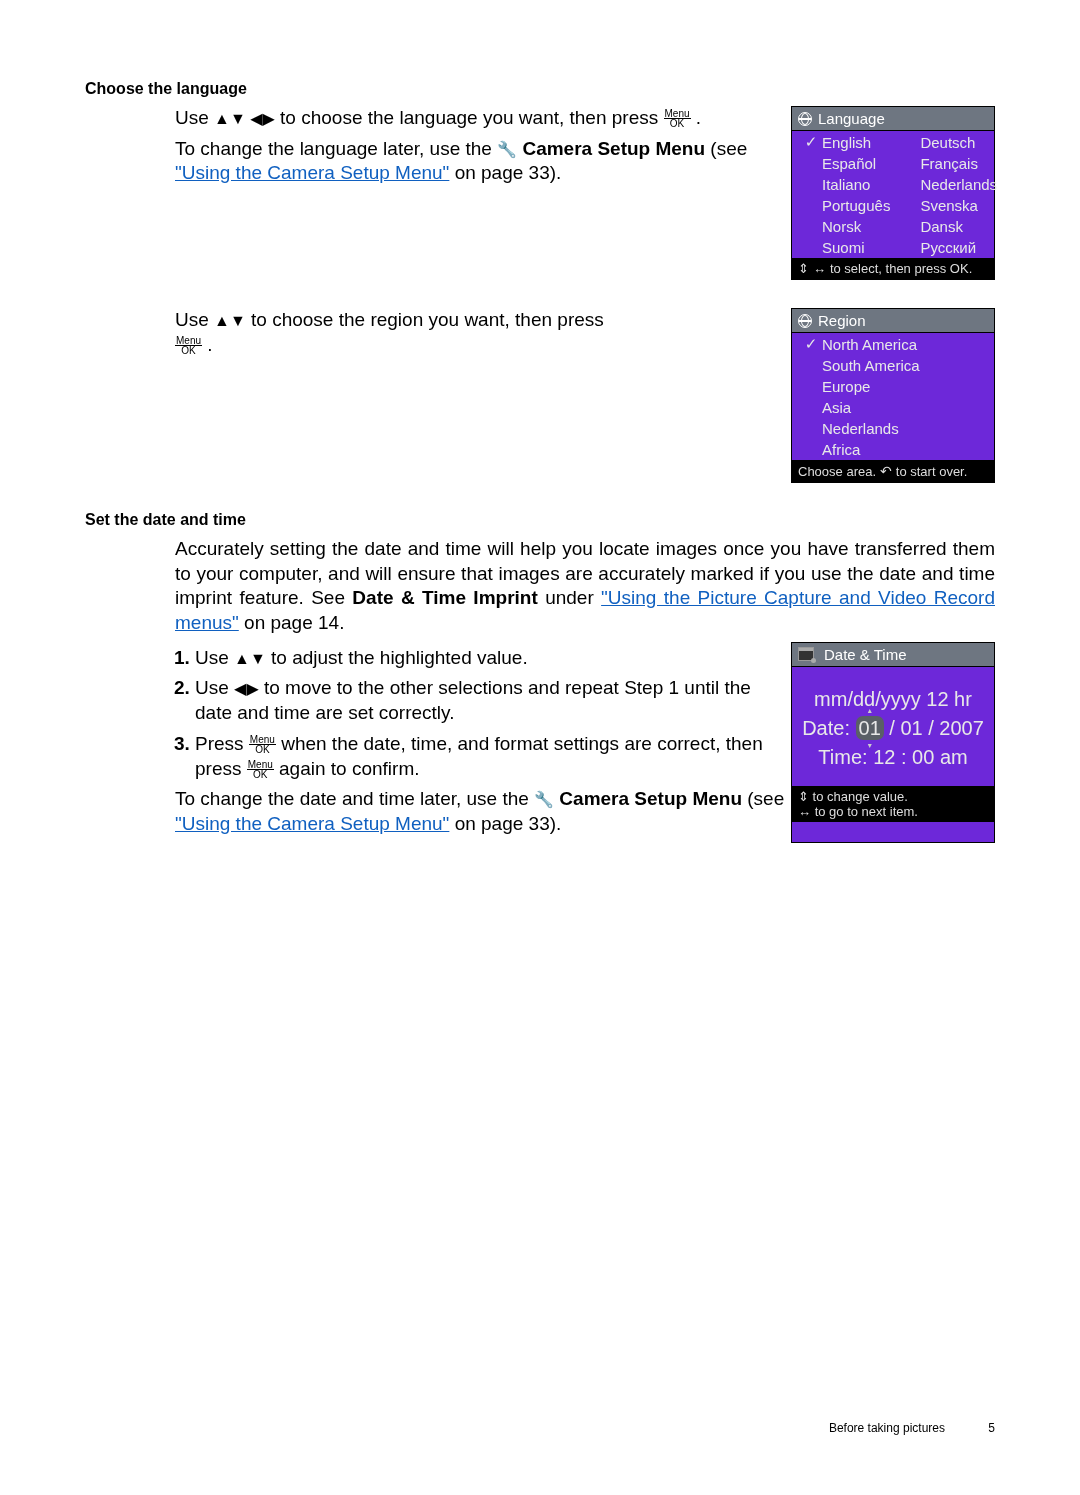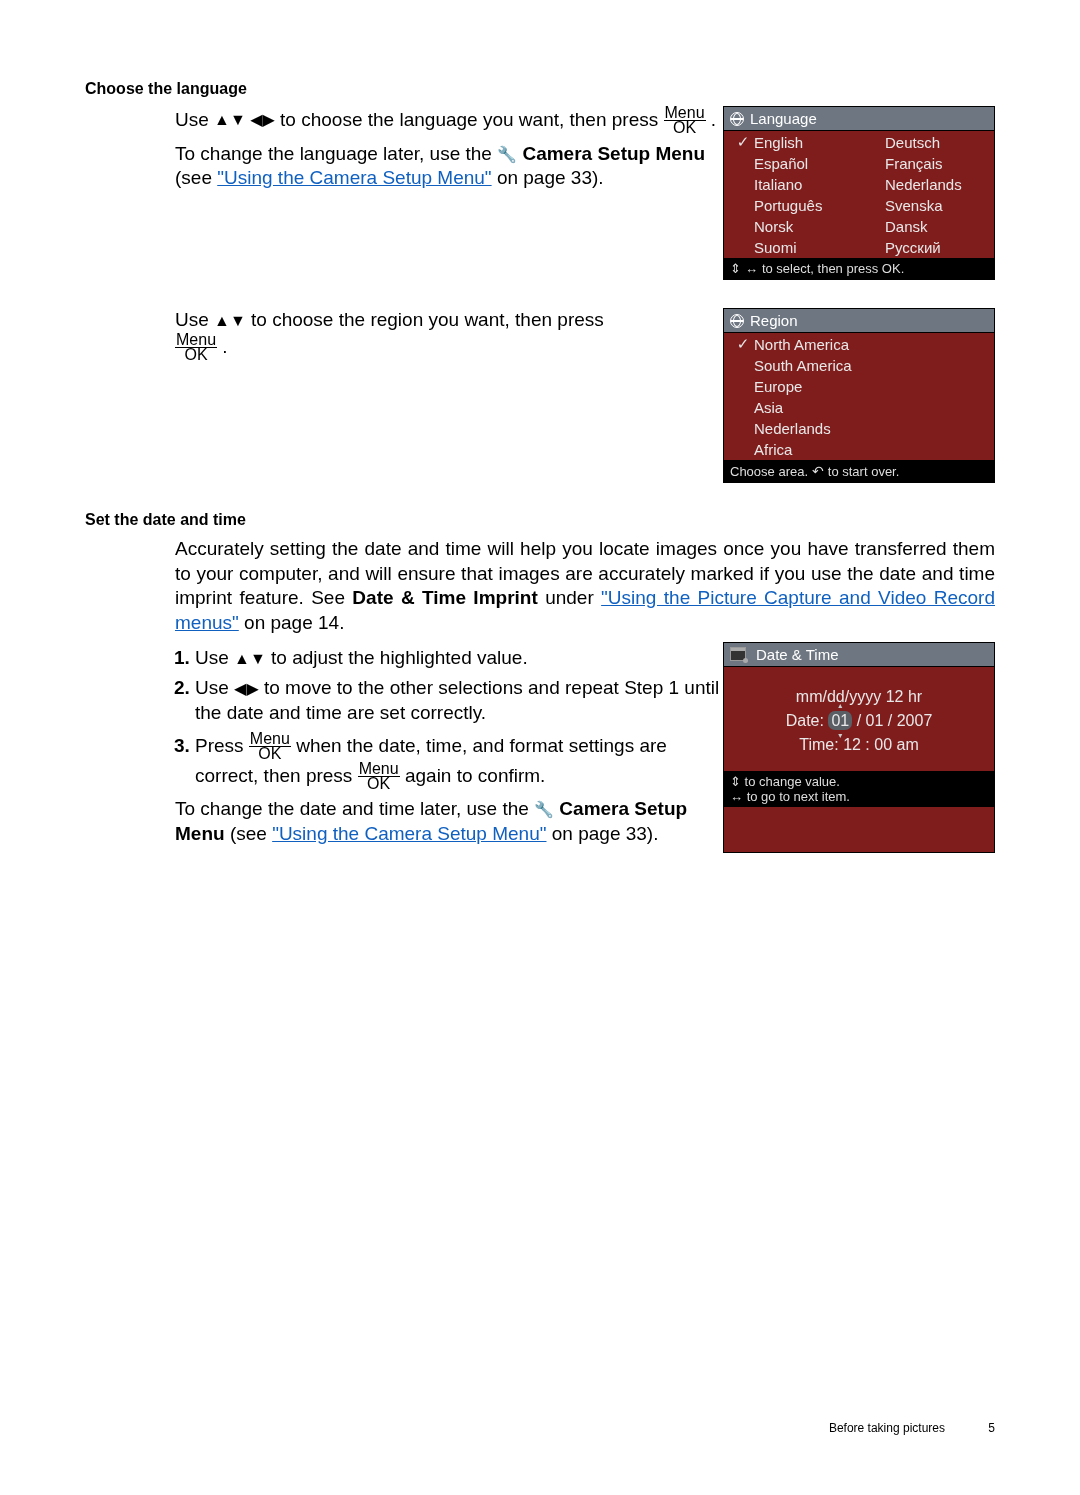--- a/index.html
+++ b/index.html
@@ -20,22 +20,22 @@
     padding: 80px 85px 0 85px;
     box-sizing: border-box;
   }
   .section { margin-bottom: 28px; }
   .section-title { font-weight: bold; font-size: 16px; margin-bottom: 8px; }
   .indent { margin-left: 90px; }
   .para { margin: 0 0 6px 0; line-height: 1.3; }
   .twocol { display: flex; justify-content: space-between; }
   .txt { flex: 1; }
   .screenshot {
-    width: 272px;
-    background: #7f1d1d;
+    width: 204px;
+    background: #6d28d9;
     color: #e8e8e8;
     font-size: 15px;
     border: 1px solid #000;
     box-sizing: border-box;
     flex-shrink: 0;
   }
   .scr-header {
     background: #6e7681;
     color: #fff;
     padding: 3px 6px;
@@ -60,21 +60,21 @@
     padding: 0 4px;
   }
   .lang-cell { padding: 2px 4px 2px 8px; display: flex; align-items: center; gap: 4px; }
   .region-list { padding: 0 4px; }
   .region-item { padding: 2px 4px 2px 8px; display: flex; align-items: center; gap: 4px; }
   .check { width: 14px; text-align: center; }
   .nolabel { width: 14px; }
   .link { color: #1060c0; text-decoration: underline; }
   .menuok {
     display: inline-block;
-    font-size: 16px;
+    font-size: 10px;
     line-height: 0.9;
     text-align: center;
     border-bottom: 0;
     vertical-align: middle;
   }
   .menuok .top { border-bottom: 1px solid #000; display:block; padding:0 1px;}
   .menuok .bot { display:block; padding:0 1px;}
   .arrows { font-size: 16px; vertical-align: middle; }
   ol.steps { margin: 4px 0 6px 0; padding-left: 20px; }
   ol.steps li { margin-bottom: 6px; line-height: 1.3; }
@@ -96,21 +96,21 @@
   }
   .globe-icon::before, .globe-icon::after {
     content:'';
     position:absolute;
     border: 1px solid #fff;
   }
   .globe-icon::before { left:0; right:0; top:50%; height:0; transform:translateY(-50%);}
   .globe-icon::after { top:0; bottom:0; left:50%; width:50%; border-radius:50%; transform:translateX(-50%);}
   .wrench-icon { font-size: 16px; }
   .dt-body { padding: 18px 0 14px 0; text-align:center; }
-  .dt-line { padding: 3px 0; font-size:16px;}
+  .dt-line { padding: 3px 0; font-size:20px;}
   .dt-hl { background:#5a5f66; padding:1px 3px; border-radius:7px; position:relative;}
   .dt-hl::before { content:'▴'; position:absolute; top:-10px; left:50%; transform:translateX(-50%); font-size:8px; color:#ccc;}
   .dt-hl::after { content:'▾'; position:absolute; bottom:-10px; left:50%; transform:translateX(-50%); font-size:8px; color:#ccc;}
   .cal-icon { display:inline-block; width:14px; height:12px; background:linear-gradient(to bottom,#aaa 0 3px,#333 3px 12px); border:1px solid #999; position:relative; margin-right:4px;}
   .cal-icon::after{ content:''; position:absolute; width:5px; height:5px; border-radius:50%; background:#aaa; right:-3px; bottom:-3px;}
   .undo-icon { font-size:14px; }
 </style>
 </head>
 <body>
 

